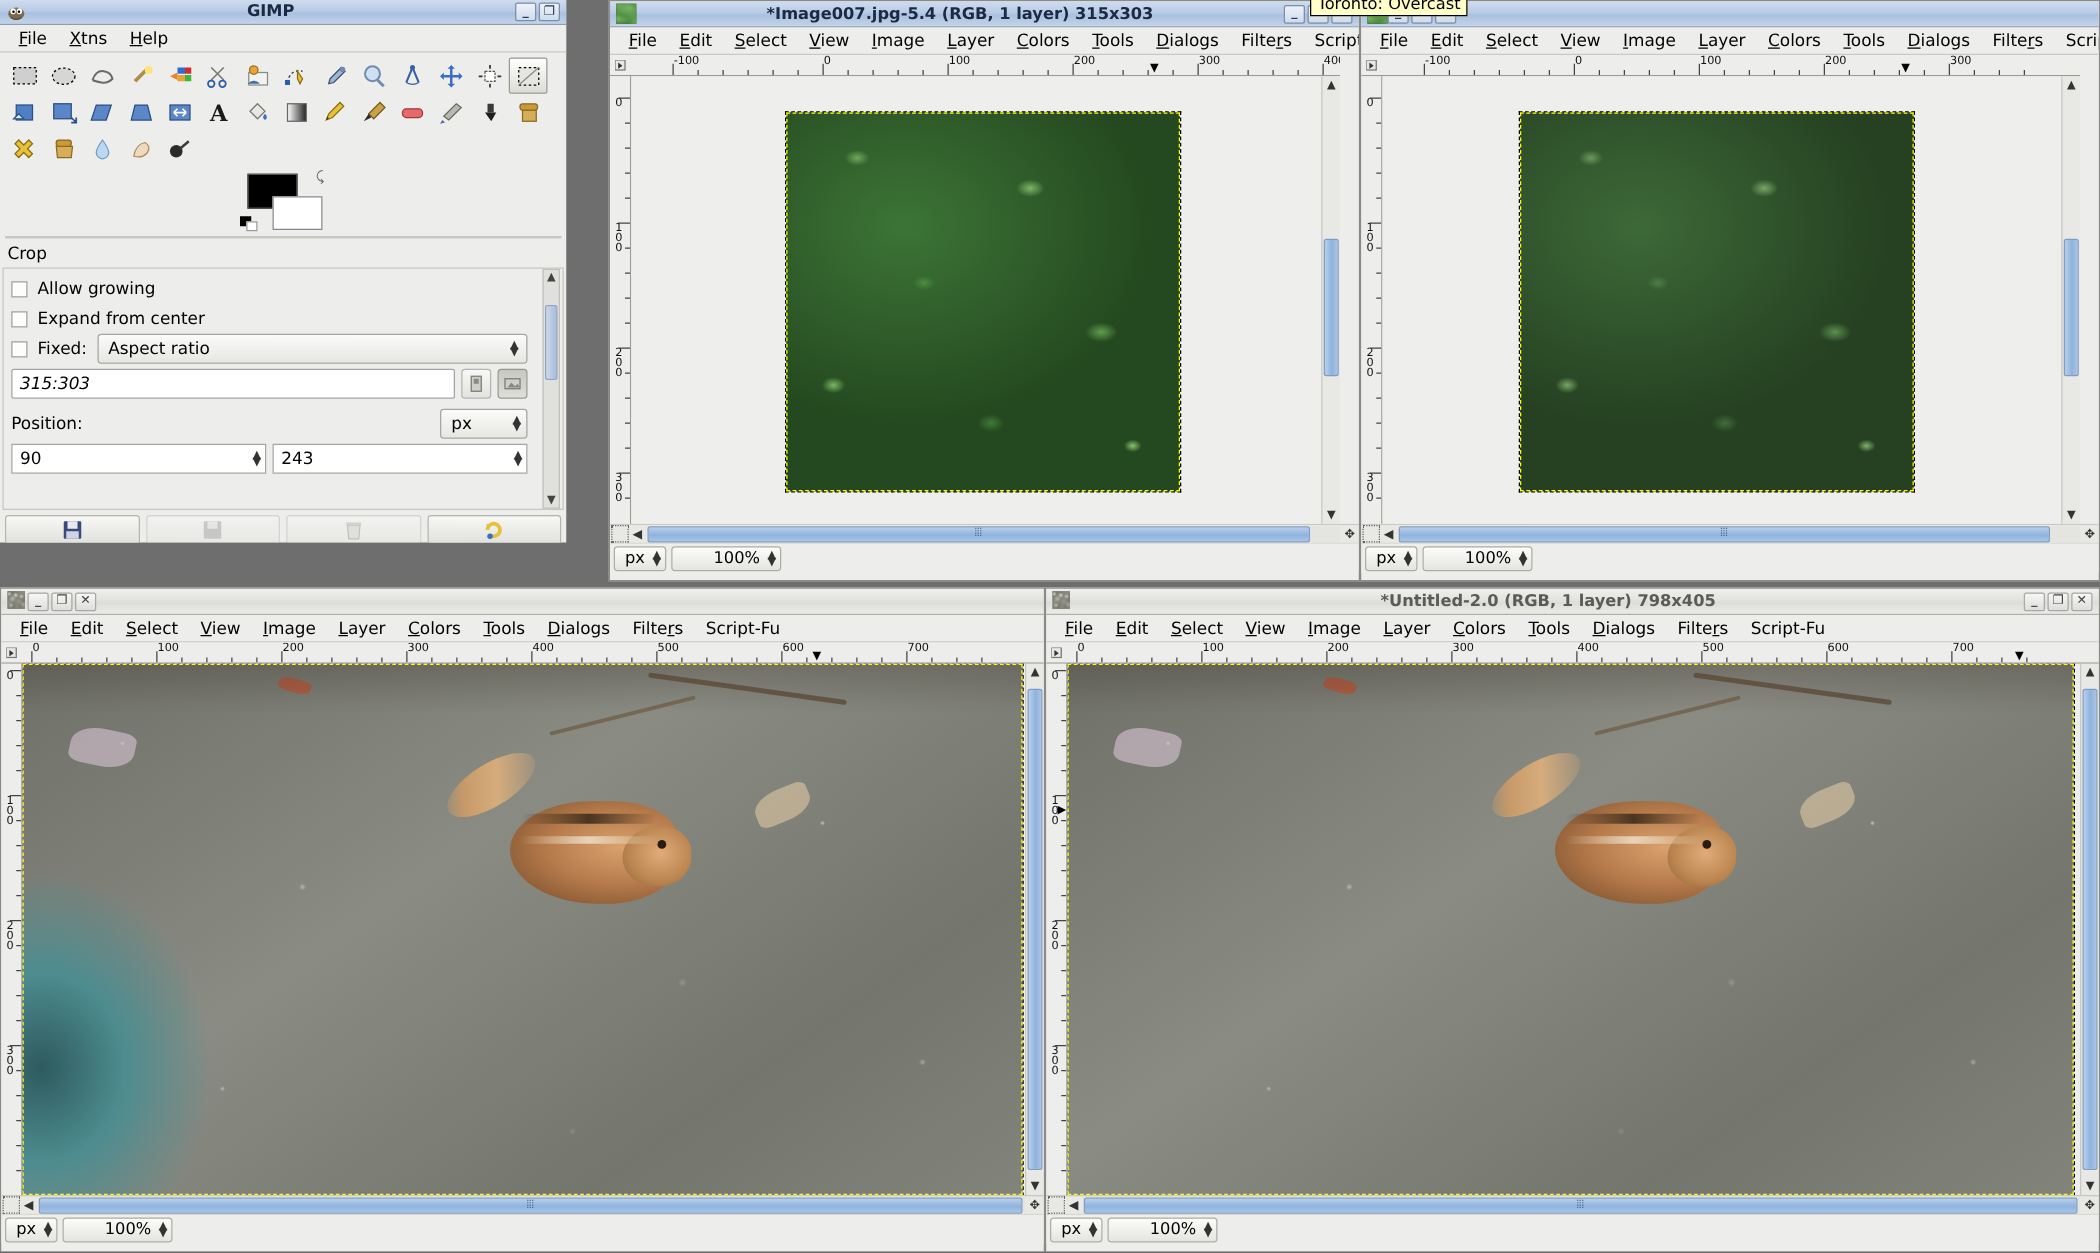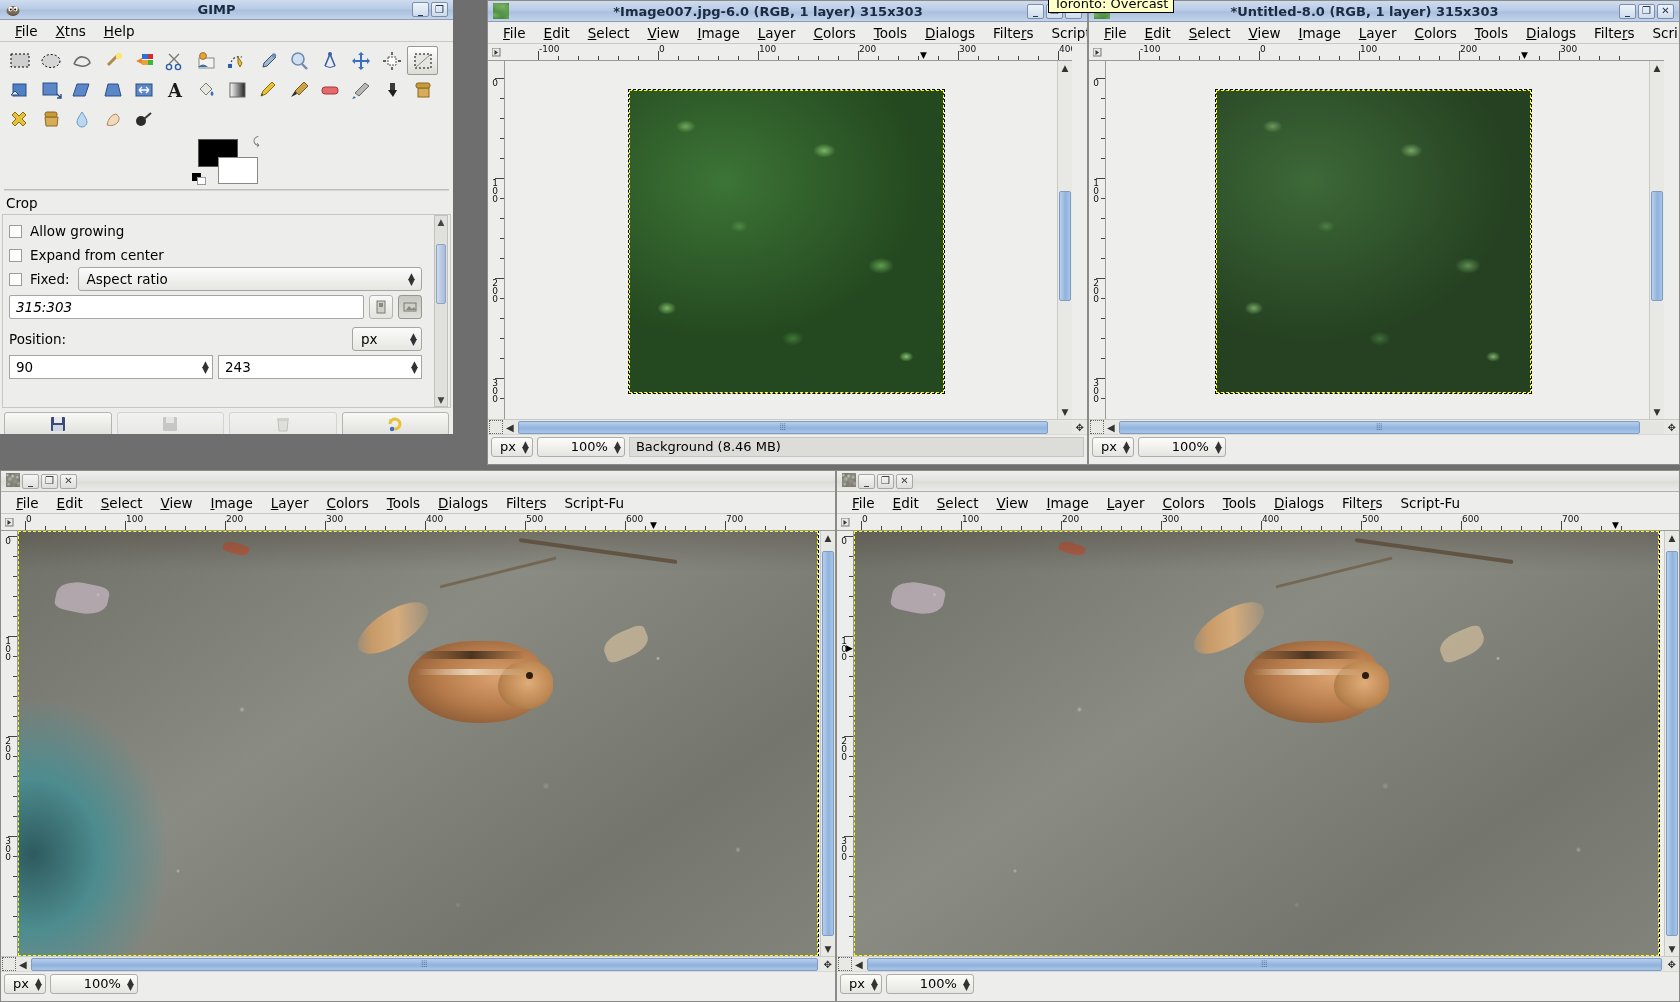--- a/index.html
+++ b/index.html
@@ -514,21 +514,21 @@
           </svg>
       </span>
     </div>
   </div>
 
   <div class="win" id="w-image007" style="left:487px; top:0; width:601px; height:465px;">
     <div class="titlebar">
       <span class="tb-icon">
         <span class="leaf-photo" style="display:block;width:16px;height:16px;"></span>
       </span>
-      <span class="title-text">*Image007.jpg-6.0 (RGB, 1 layer) 315x303</span>
+      <span class="title-text">*Image007.jpg-5.4 (RGB, 1 layer) 315x303</span>
       <span class="tb-btns">
         <span class="tb-btn">_</span>
         <span class="tb-btn">❐</span>
         <span class="tb-btn">✕</span>
       </span>
     </div>
     <div class="menubar">
       <span class="mi"><u>F</u>ile</span>
       <span class="mi"><u>E</u>dit</span>
       <span class="mi"><u>S</u>elect</span>
@@ -643,30 +643,28 @@
             <span>▼</span>
           </span>
       </span>
       <span class="sb-combo" style="min-width:88px;justify-content:flex-end;">
         <span>100%</span>
         <span class="ar">
             <span>▲</span>
             <span>▼</span>
           </span>
       </span>
-      <span class="sb-msg">Background (8.46 MB)</span>
     </div>
   </div>
 
   <div class="win" id="w-untitled8" style="left:1088px; top:0; width:592px; height:465px;">
     <div class="titlebar">
       <span class="tb-icon">
         <span class="leaf-photo" style="display:block;width:16px;height:16px;"></span>
       </span>
-      <span class="title-text">*Untitled-8.0 (RGB, 1 layer) 315x303</span>
       <span class="tb-btns">
         <span class="tb-btn">_</span>
         <span class="tb-btn">❐</span>
         <span class="tb-btn">✕</span>
       </span>
     </div>
     <div class="menubar">
       <span class="mi"><u>F</u>ile</span>
       <span class="mi"><u>E</u>dit</span>
       <span class="mi"><u>S</u>elect</span>
@@ -951,20 +949,21 @@
           </span>
       </span>
     </div>
   </div>
 
   <div class="win" id="w-untitled2" style="left:836px; top:470px; width:844px; height:532px;">
     <div class="titlebar inactive">
       <span class="tb-icon">
         <span class="gravel-photo" style="display:block;width:14px;height:14px;"></span>
       </span>
+      <span class="title-text">*Untitled-2.0 (RGB, 1 layer) 798x405</span>
       <span class="tb-btns">
         <span class="tb-btn grey">_</span>
         <span class="tb-btn grey">❐</span>
         <span class="tb-btn grey">✕</span>
       </span>
     </div>
     <div class="menubar">
       <span class="mi"><u>F</u>ile</span>
       <span class="mi"><u>E</u>dit</span>
       <span class="mi"><u>S</u>elect</span>

